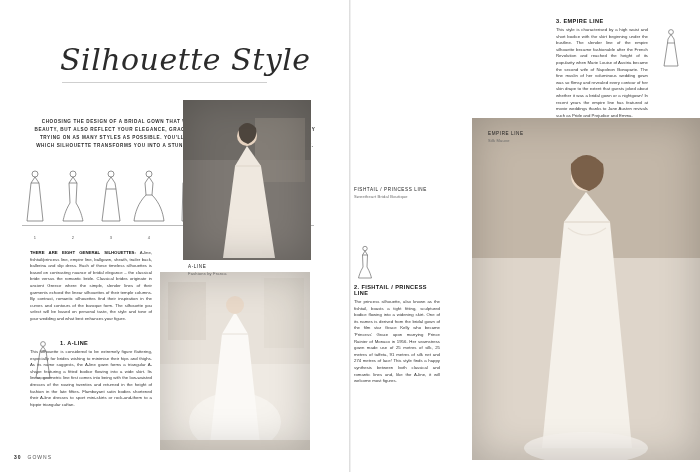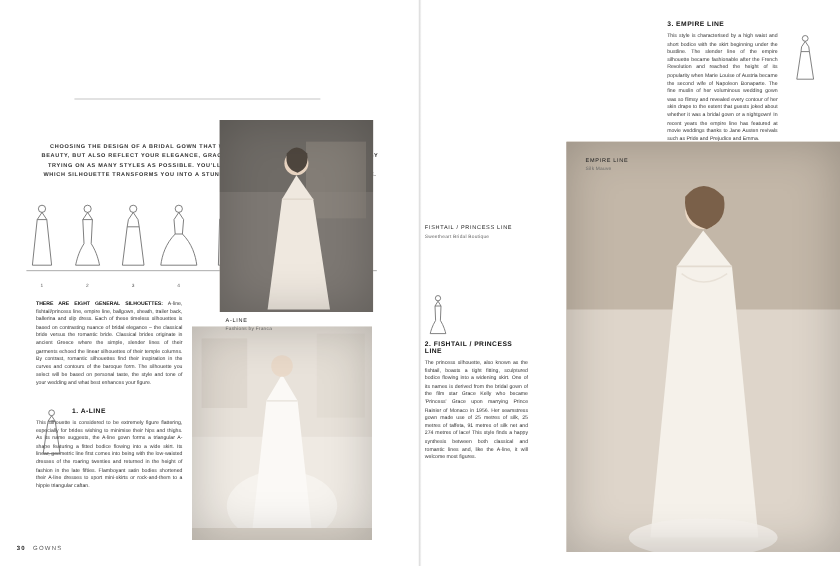--- a/index.html
+++ b/index.html
@@ -105,20 +105,21 @@
 
   .vig { position:absolute; inset:0; box-shadow:inset 0 0 40px rgba(0,0,0,0.22); }
 </style>
 </head>
 <body>
 
 <div class="spread">
 
   <div class="page-left">
 
+    <div class="title">Silhouette Style</div>
     <div class="title-rule"></div>
 
     <div class="intro">CHOOSING THE DESIGN OF A BRIDAL GOWN THAT WILL NOT ONLY ENHANCE YOUR FIGURE AND BEAUTY, BUT ALSO REFLECT YOUR ELEGANCE, GRACE AND INDIVIDUALITY CAN ONLY BE FOUND BY TRYING ON AS MANY STYLES AS POSSIBLE. YOU'LL BE SURPRISED, AND INSTANTLY RECOGNISE WHICH SILHOUETTE TRANSFORMS YOU INTO A STUNNING VISION OF TIMELESS BRIDAL ELEGANCE.</div>
 
     <div class="diagram">
       <div class="dress-row">
         <div class="dressfig">
           <svg viewBox="0 0 34 58" width="34" height="58">
               <g fill="none" stroke="#666" stroke-width="0.7">
             <circle cx="17" cy="5" r="3"></circle>

